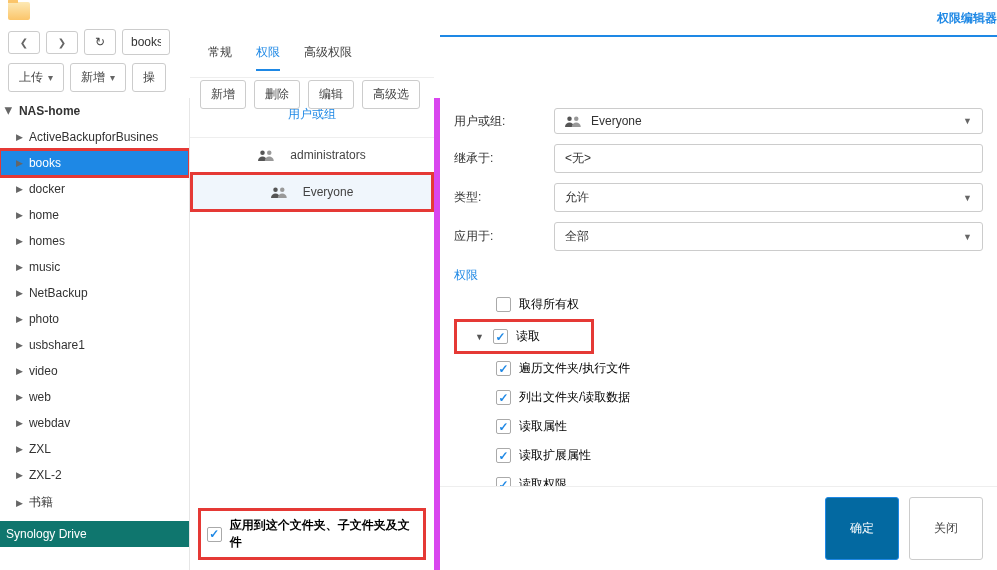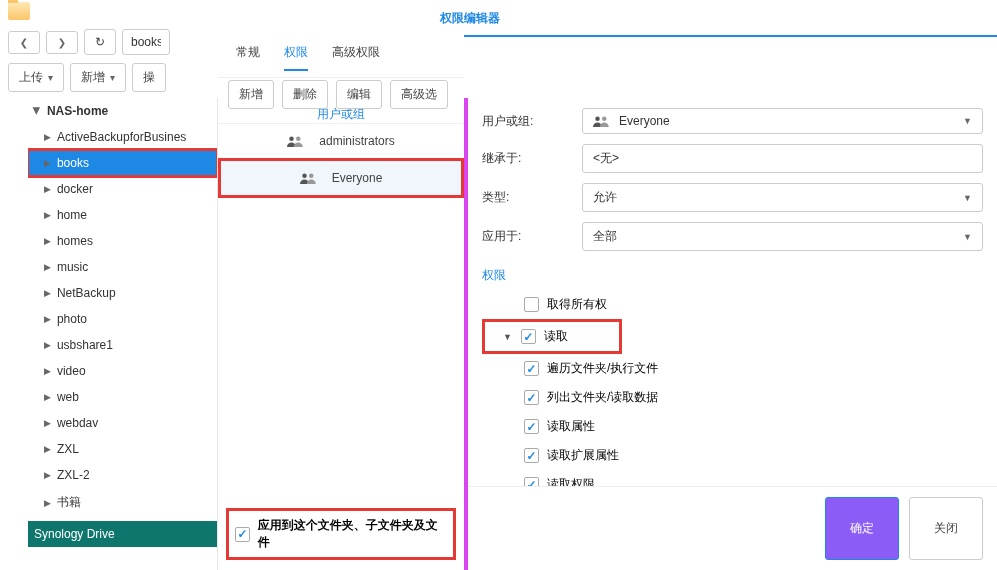--- a/index.html
+++ b/index.html
@@ -8,58 +8,58 @@
 .folder-icon-bar { padding: 2px 8px; }
 .folder-glyph { display: inline-block; width: 22px; height: 18px; background: linear-gradient(#fde9b5, #fbc56a); border-radius: 2px; position: relative; }
 .folder-glyph::before { content: ""; position: absolute; top: -3px; left: 0; width: 10px; height: 4px; background: #fbc56a; border-radius: 2px 2px 0 0; }
 
 .toolbar-row { display: flex; align-items: center; gap: 6px; padding: 4px 8px; }
 .tb-btn { border: 1px solid #ccc; background: #fff; border-radius: 3px; padding: 5px 10px; color: #444; cursor: pointer; display: inline-flex; align-items: center; gap: 5px; }
 .nav-btn { width: 32px; justify-content: center; }
 .path-input { border: 1px solid #ccc; border-radius: 3px; padding: 5px 8px; width: 48px; color: #333; }
 
 .layout { display: flex; position: absolute; top: 98px; bottom: 0; left: 0; right: 0; }
-.sidebar { width: 190px; border-right: 1px solid #e6e6e6; overflow: hidden; margin-left: 28px; }
+.sidebar { width: 190px; border-right: 1px solid #e6e6e6; overflow: hidden; }
 .tree-item { display: flex; align-items: center; padding: 6px 6px 6px 16px; color: #333; cursor: pointer; }
 .tree-item .tri { color: #666; margin-right: 6px; font-size: 9px; }
 .tree-item.root { font-weight: bold; padding-left: 6px; }
 .tree-item.root .tri { transform: rotate(90deg); display: inline-block; }
 .tree-item.selected { background: #1e88e5; color: #fff; }
 .tree-item.drive { background: #0f766e; color: #fff; margin-top: 4px; padding-left: 6px; }
 .hi-red { outline: 3px solid #e53935; outline-offset: -1px; }
 
-.mid { width: 250px; position: relative; border-right: 4px solid #d946ef; }
+.mid { width: 250px; position: relative; border-right: 6px solid #d946ef; }
 .tabbar { display: flex; gap: 24px; padding: 10px 18px 6px; border-bottom: 1px solid #eee; }
 .tabbar span { color: #444; cursor: pointer; padding-bottom: 8px; }
 .tabbar span.active { color: #1e88e5; border-bottom: 2px solid #1e88e5; }
 .mid-tools { display: flex; gap: 8px; padding: 8px 10px; }
-.col-head { color: #1e88e5; text-align: center; padding: 8px 0 0; border-bottom: 1px solid #eee; }
+.col-head { color: #1e88e5; text-align: center; padding: 8px 0 14px; border-bottom: 1px solid #eee; }
 .user-row { display: flex; align-items: center; gap: 14px; padding: 10px 14px; color: #444; cursor: pointer; justify-content: center; }
 .user-row.sel { background: #f0f6fc; }
 .hi-red-box { border: 3px solid #e53935; }
 .apply-row { position: absolute; bottom: 10px; left: 8px; right: 8px; display: flex; align-items: center; gap: 8px; padding: 6px; font-weight: bold; }
 
 .right { flex: 1; display: flex; flex-direction: column; }
-.dlg-title { text-align: left; color: #1e88e5; font-weight: bold; padding: 10px 0 8px; border-bottom: 2px solid #1e88e5; position: absolute; top: 0; left: 440px; right: 0; background: #fff; }
+.dlg-title { text-align: right; color: #1e88e5; font-weight: bold; padding: 10px 0 8px; border-bottom: 2px solid #1e88e5; position: absolute; top: 0; left: 440px; right: 0; background: #fff; }
 .form-area { padding: 10px 14px 4px; }
 .form-row { display: flex; align-items: center; margin-bottom: 10px; }
 .form-row label { width: 100px; color: #333; }
 .form-row .sel { flex: 1; border: 1px solid #ccc; border-radius: 3px; padding: 5px 10px; display: flex; align-items: center; justify-content: space-between; color: #333; cursor: pointer; }
 .sel .caret { color: #666; font-size: 9px; }
 .perm-head { color: #1e88e5; padding: 2px 14px 6px; }
 .perm-tree { padding: 0 14px 10px; overflow: auto; flex: 1; }
 .p-row { display: flex; align-items: center; gap: 8px; padding: 6px 0; }
 .p-row .tri { color: #555; font-size: 9px; width: 10px; }
 .p-row.child { padding-left: 42px; }
 .p-row.parent { padding-left: 18px; }
 .p-row.top { padding-left: 42px; }
 .cb { width: 15px; height: 15px; border: 1px solid #aaa; border-radius: 2px; display: inline-flex; align-items: center; justify-content: center; color: #1e88e5; font-size: 12px; font-weight: bold; }
 .cb.on::after { content: "✓"; }
 .dlg-foot { display: flex; justify-content: flex-end; gap: 10px; padding: 10px 14px; border-top: 1px solid #eee; }
-.btn-primary { background: #8b5cf6; color: #fff; border: 1px solid #1e88e5; }
+.btn-primary { background: #0369a1; color: #fff; border: 1px solid #1e88e5; }
 
 svg.person { width: 18px; height: 14px; }
 .chev { font-size: 10px; color: #666; }
 </style>
 </head>
 <body>
 
 <div class="folder-icon-bar">
   <span class="folder-glyph"></span>
 </div>

